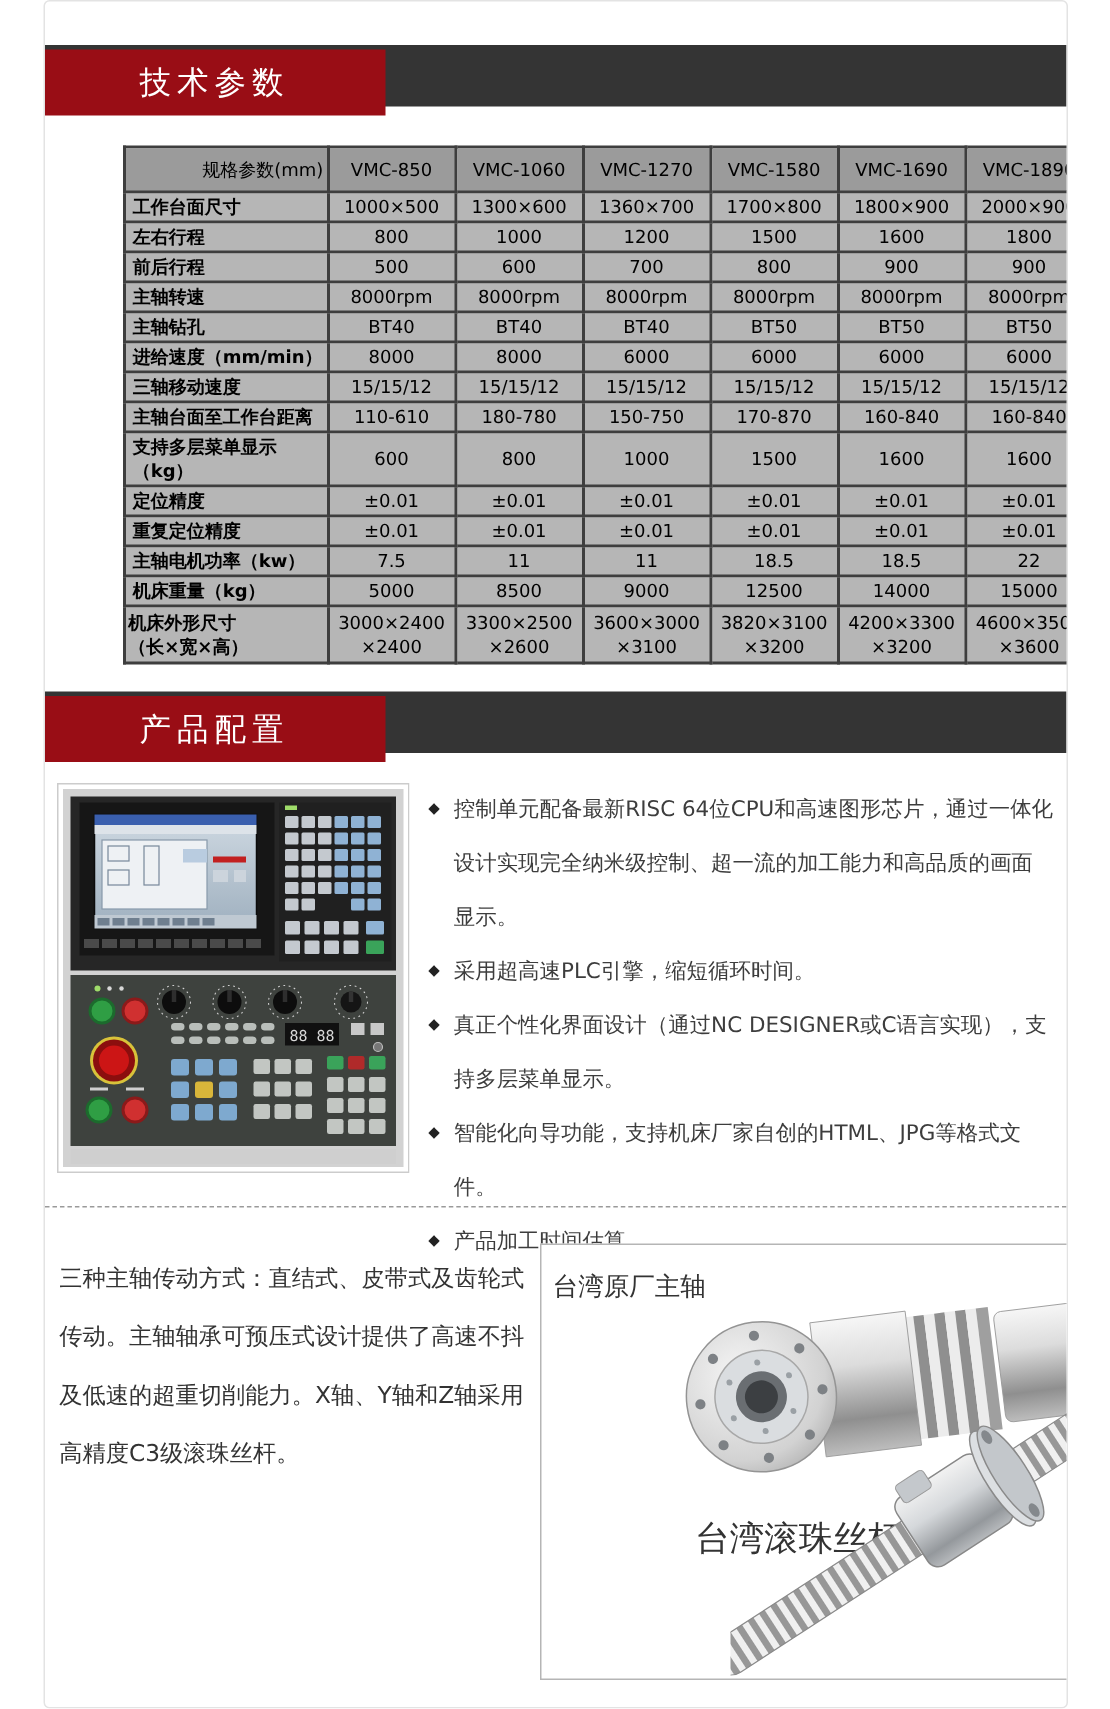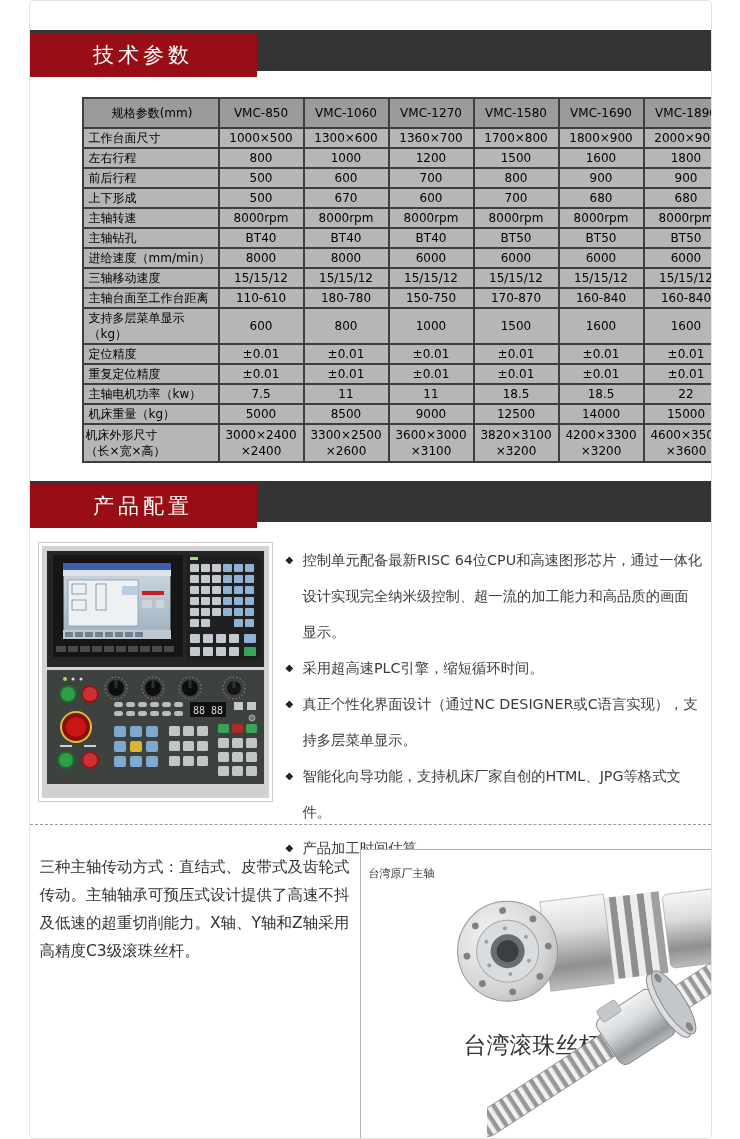--- a/index.html
+++ b/index.html
@@ -18,42 +18,42 @@
     font-size:21px; letter-spacing:4px;
   }
   
   table.spec { border-collapse:collapse; margin:20px 0 0 52px; table-layout:fixed; width:646px; font-size:12px; }
   table.spec th, table.spec td {
     border:2px solid #3e3e3e; text-align:center; padding:1px 2px;
     white-space:pre-line; overflow:hidden;
   }
   table.spec th { background:#9b9b9b; font-weight:normal; height:26px; }
   table.spec td { background:#b6b6b6; height:16px; line-height:16px; }
-  table.spec td.lbl { text-align:left; padding-left:5px; }
+  table.spec td.lbl { text-align:left; padding-left:5px;font-weight:bold; }
   table.spec tr.tall td { height:auto; line-height:16px; padding:2px 2px; }
   
   .config-row { display:flex; gap:13px; padding:14px 8px 0 8px; height:262px; }
   .controller-box { flex:0 0 auto; width:235px; height:260px; }
   .mitsu { flex:1; min-width:0; }
   .mitsu .mitsu-h { font-size:17px; color:#333; margin:3px 0 8px 0; font-weight:normal; }
   .mitsu ul { list-style:none; margin:0; padding:0; }
   .mitsu li { position:relative; padding-left:17px; font-size:14.3px; line-height:36px; color:#3d3d3d; }
   .mitsu li .blt { position:absolute; left:0; top:0; font-size:10px; line-height:36px; color:#222; }
   
   .divider { border-top:1px dashed #9a9a9a; margin-top:20px; }
   .bottom-row { position:relative; height:350px; }
   .spindle-text {
     position:absolute; left:10px; top:12px; width:324px;
-    font-size:15.5px; line-height:28px; color:#333;
+    font-size:15.5px; line-height:39px; color:#333;
   }
   .photo-box {
     position:absolute; left:330px; top:24px; width:406px; height:291px;
     border:1px solid #b5b5b5; background:#fff; box-sizing:border-box;
   }
-  .photo-box .lab1 { position:absolute; left:8px; top:16px; font-size:11px; color:#333; }
+  .photo-box .lab1 { position:absolute; left:8px; top:16px; font-size:17px; color:#333; }
   .photo-box .lab2 { position:absolute; left:103px; top:180px; font-size:23px; color:#333; }
   .svg-spindle { position:absolute; right:2px; top:4px; }
   .svg-screw { position:absolute; right:2px; bottom:2px; }
 </style>
 </head>
 <body>
 
 <div class="page">
 
   <div class="bar">
@@ -66,21 +66,21 @@
       <col style="width:136px">
         <col style="width:85px">
         <col style="width:85px">
         <col style="width:85px">
       <col style="width:85px">
         <col style="width:85px">
         <col style="width:85px">
     </colgroup>
     <thead>
         <tr>
-          <th style="text-align: center; padding-left: 5px; margin-left: 22px;">规格参数(mm)</th>
+          <th style="text-align: right; padding-left: 5px; margin-left: 22px;">规格参数(mm)</th>
           <th>VMC-850</th>
           <th>VMC-1060</th>
           <th>VMC-1270</th>
           <th>VMC-1580</th>
           <th>VMC-1690</th>
           <th>VMC-1890</th>
         </tr>
       </thead>
     <tbody>
         <tr>
@@ -102,29 +102,20 @@
           <td>1800</td>
         </tr>
         <tr>
           <td class="lbl">前后行程</td>
           <td>500</td>
           <td>600</td>
           <td>700</td>
           <td>800</td>
           <td>900</td>
           <td>900</td>
-        </tr>
-        <tr>
-          <td class="lbl">上下形成</td>
-          <td>500</td>
-          <td>670</td>
-          <td>600</td>
-          <td>700</td>
-          <td>680</td>
-          <td>680</td>
         </tr>
         <tr>
           <td class="lbl">主轴转速</td>
           <td>8000rpm</td>
           <td>8000rpm</td>
           <td>8000rpm</td>
           <td>8000rpm</td>
           <td>8000rpm</td>
           <td>8000rpm</td>
         </tr>

